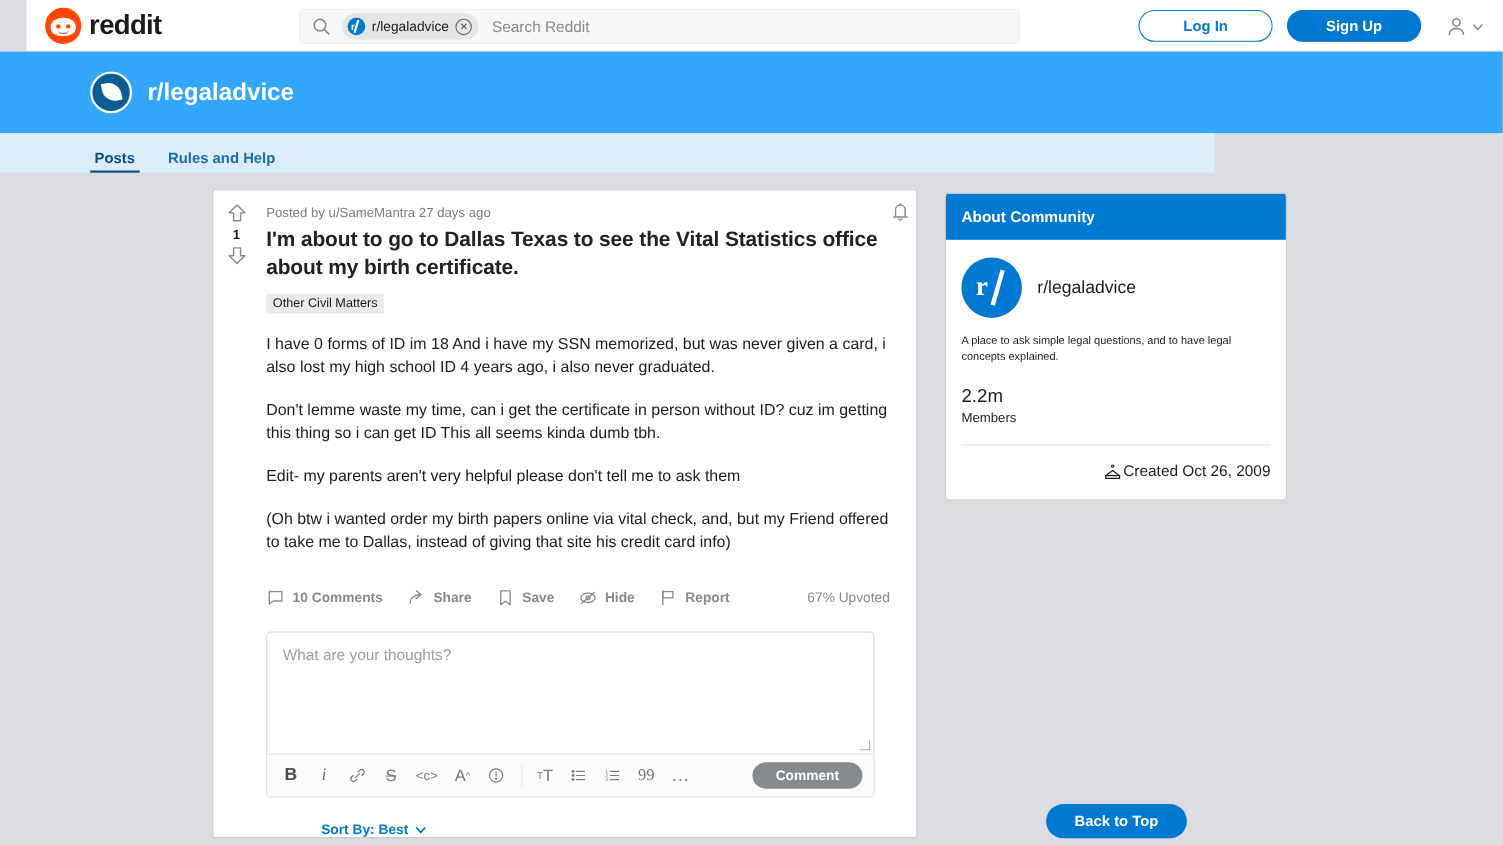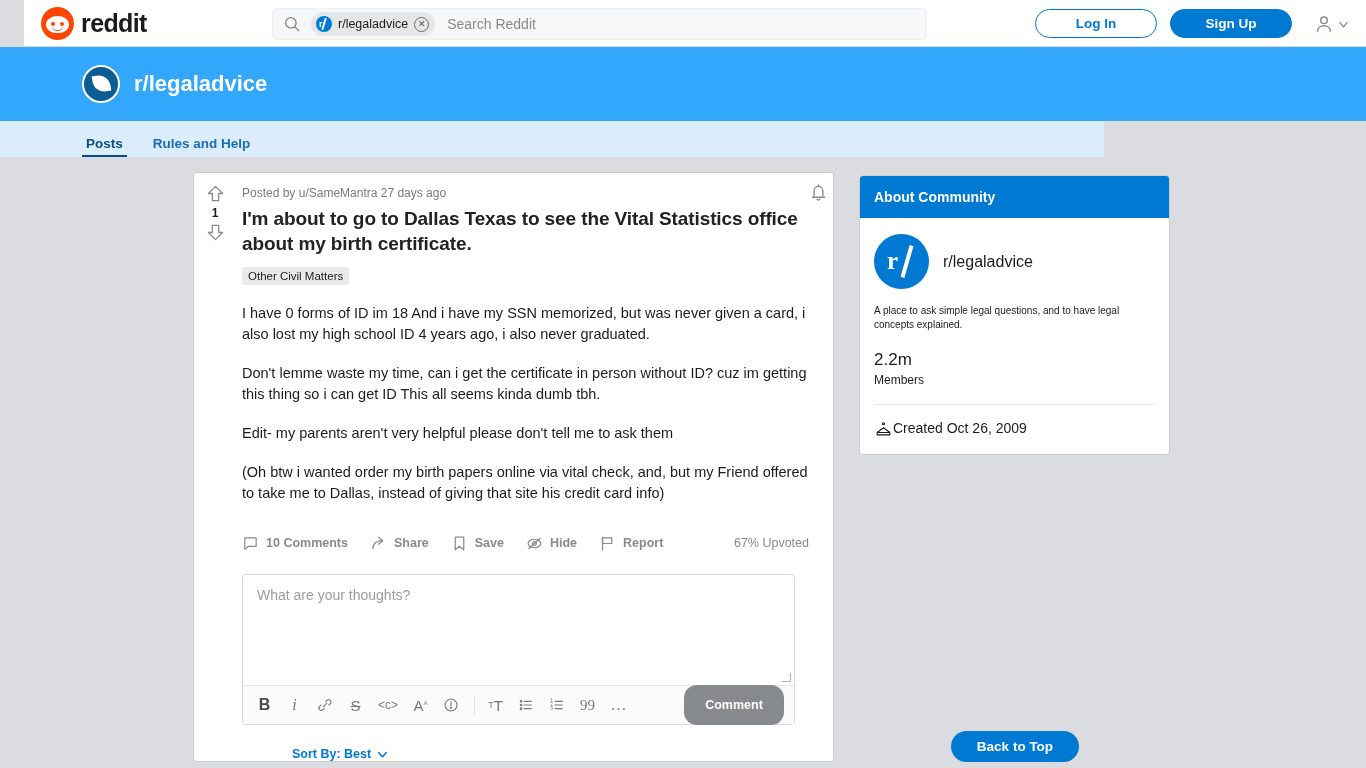--- a/index.html
+++ b/index.html
@@ -253,21 +253,21 @@
     min-width: 15px;
   }
   .tb-sep {
     width: 1px; height: 19px; background: #e0e2e4;
     margin: 0 13px 0 0;
   }
   .btn-comment {
     position: absolute; right: 10px;
     background: #878a8c; color: #ffffff;
     font-size: 12.5px; font-weight: 700;
-    border-radius: 13px; height: 40px; width: 100px;
+    border-radius: 13px; height: 24px; width: 100px;
     display: flex; align-items: center; justify-content: center;
     cursor: pointer;
   }
   .sortby {
     margin: 22px 0 0 50px;
     font-size: 12.5px; font-weight: 700; color: #0079d3;
     display: flex; align-items: center; gap: 6px; cursor: pointer;
   }
 
   
@@ -305,21 +305,21 @@
     font-size: 10px; color: #1c1c1c;
     line-height: 1.43; margin-top: 15px; max-width: 278px;
   }
   .stats { display: flex; margin-top: 17px; }
   .stat { width: 128px; }
   .stat-num { font-size: 17px; color: #1c1c1c; }
   .stat-lbl { font-size: 12px; color: #1c1c1c; margin-top: 3px; }
   .side-div { height: 1px; background: #e4e6e7; margin: 17px 0 0 0; }
   .created {
     display: flex; align-items: center; 
-    margin-top: 14px; font-size: 14px; color: #1c1c1c;
+    margin-top: 14px; font-size: 14px; color: #1c1c1c; justify-content: flex-end;
   }
   .btn-join {
     margin-top: 16px; height: 32px;
     background: #0079d3; color: #fff;
     border-radius: 16px;
     font-size: 13.5px; font-weight: 700;
     display: flex; align-items: center; justify-content: center;
     cursor: pointer;
   }
 

